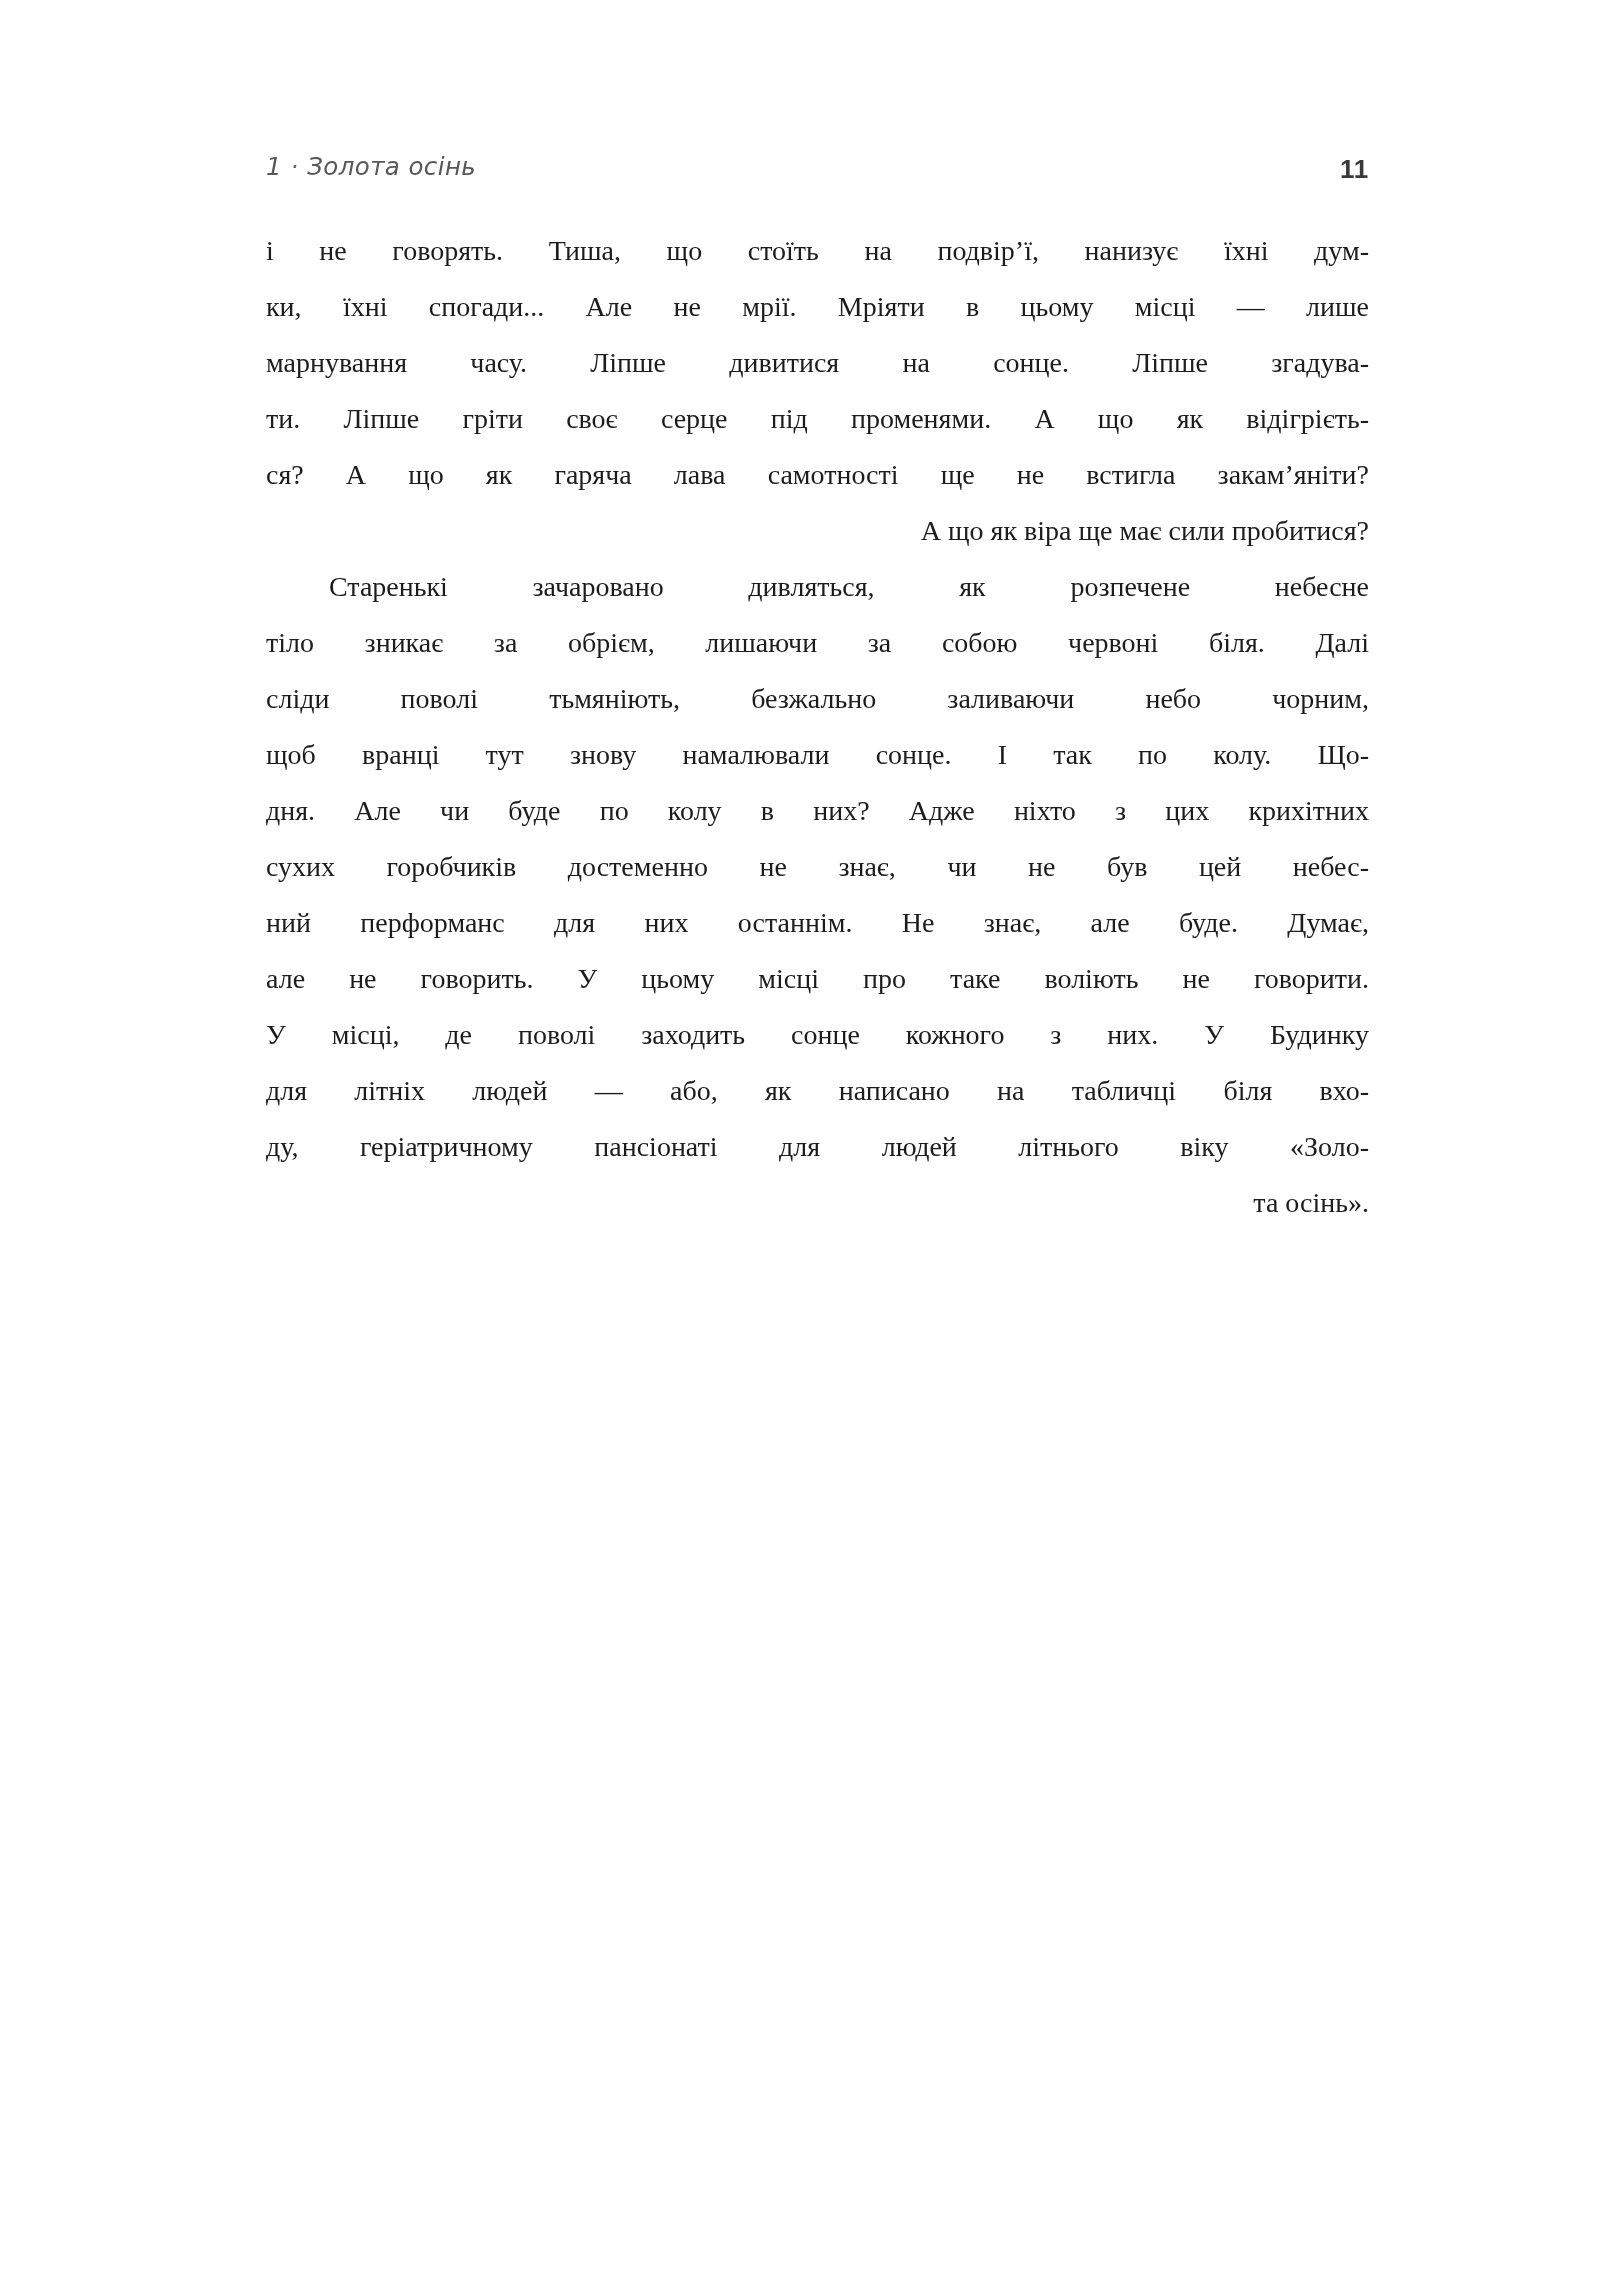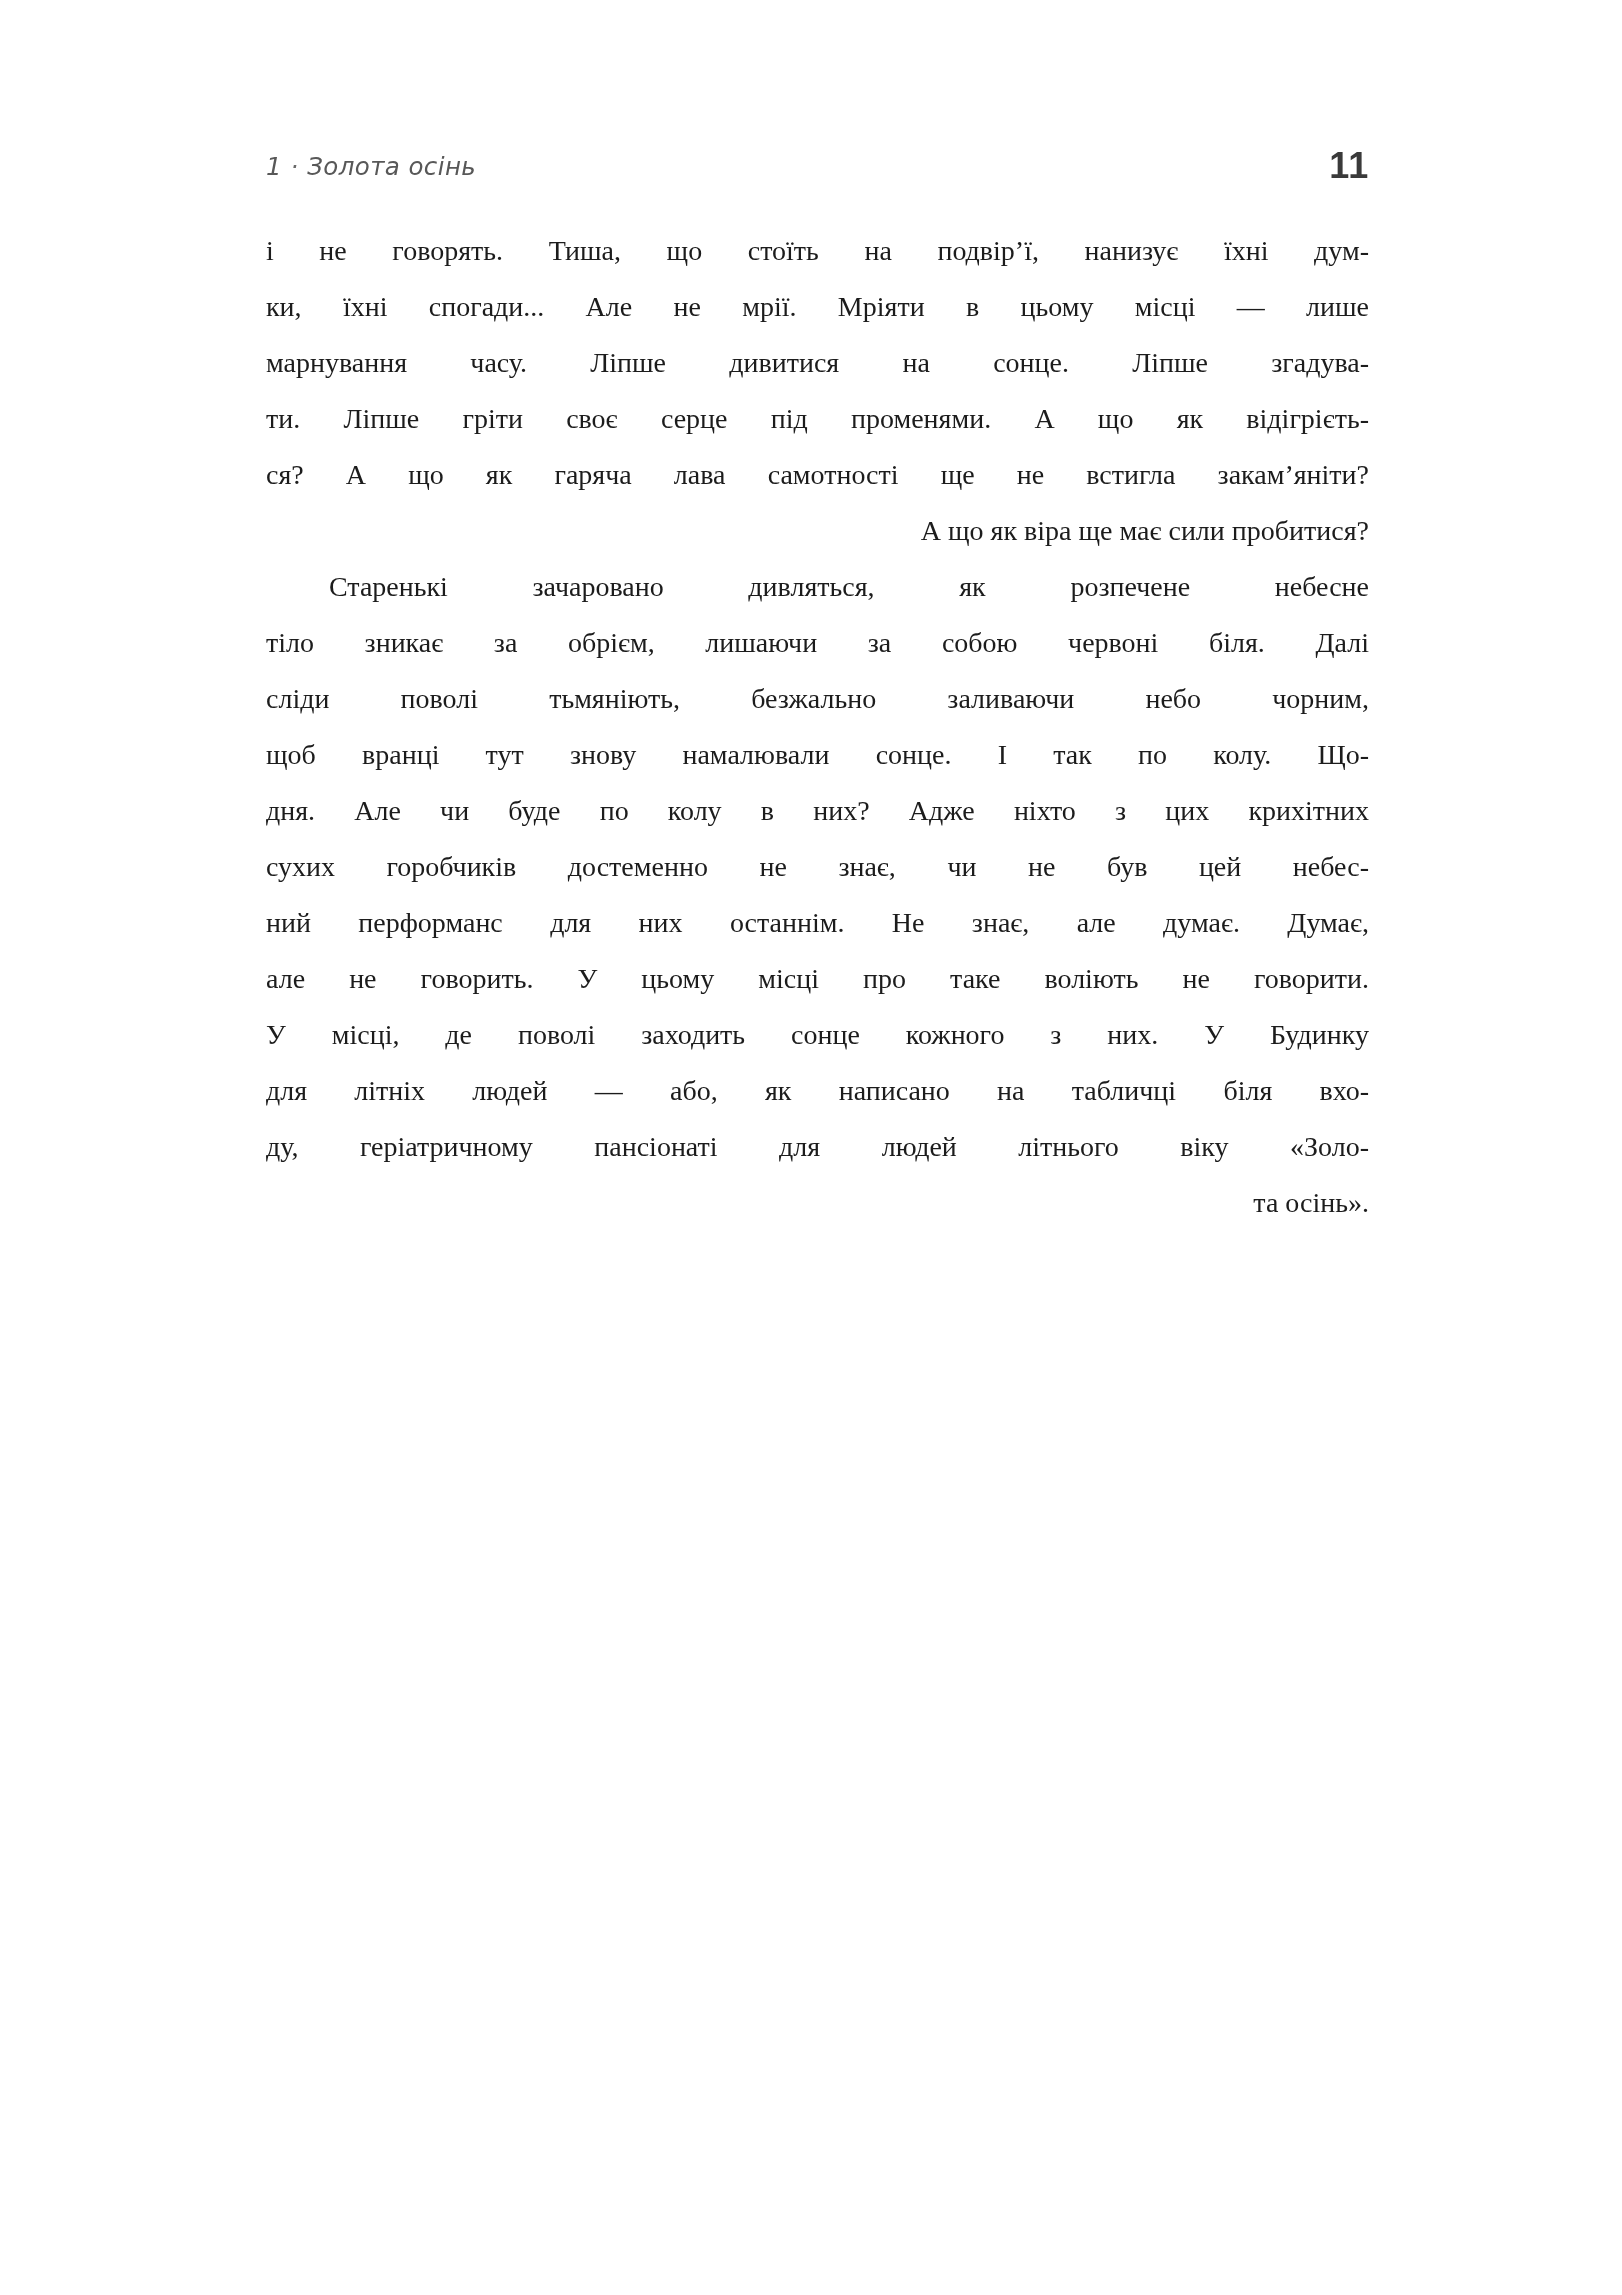--- a/index.html
+++ b/index.html
@@ -33,21 +33,21 @@
     letter-spacing: 0.4px;
     margin-top: 24px;
   }
   .running-head .head-left .chapter-sep {
     padding: 0 8.5px;
     color: #6a6a6a;
   }
   .running-head .page-num {
     font-family: "Liberation Sans", "DejaVu Sans", sans-serif;
     font-weight: 700;
-    font-size: 36px;
+    font-size: 26px;
     color: #3a3a3a;
     position: relative;
     top: 3.4px;
     letter-spacing: 0.8px;
   }
   
   .body-text {
     position: absolute;
     left: 266px;
     top: 223px;
@@ -93,21 +93,21 @@
         <div class="line j">ся? А що як гаряча лава самотності ще не встигла закам’яніти?</div>
         <div class="line last">А що як віра ще має сили пробитися?</div>
       </div>
       <div>
         <div class="line j indent">Старенькі зачаровано дивляться, як розпечене небесне</div>
         <div class="line j">тіло зникає за обрієм, лишаючи за собою червоні біля. Далі</div>
         <div class="line j">сліди поволі тьмяніють, безжально заливаючи небо чорним,</div>
         <div class="line j">щоб вранці тут знову намалювали сонце. І так по колу. Що-</div>
         <div class="line j">дня. Але чи буде по колу в них? Адже ніхто з цих крихітних</div>
         <div class="line j">сухих горобчиків достеменно не знає, чи не був цей небес-</div>
-        <div class="line j">ний перформанс для них останнім. Не знає, але думає. Думає,</div>
+        <div class="line j">ний перформанс для них останнім. Не знає, але буде. Думає,</div>
         <div class="line j">але не говорить. У цьому місці про таке воліють не говорити.</div>
         <div class="line j">У місці, де поволі заходить сонце кожного з них. У Будинку</div>
         <div class="line j">для літніх людей — або, як написано на табличці біля вхо-</div>
         <div class="line j">ду, геріатричному пансіонаті для людей літнього віку «Золо-</div>
         <div class="line last">та осінь».</div>
       </div>
     </div>
 
 </div>
 

